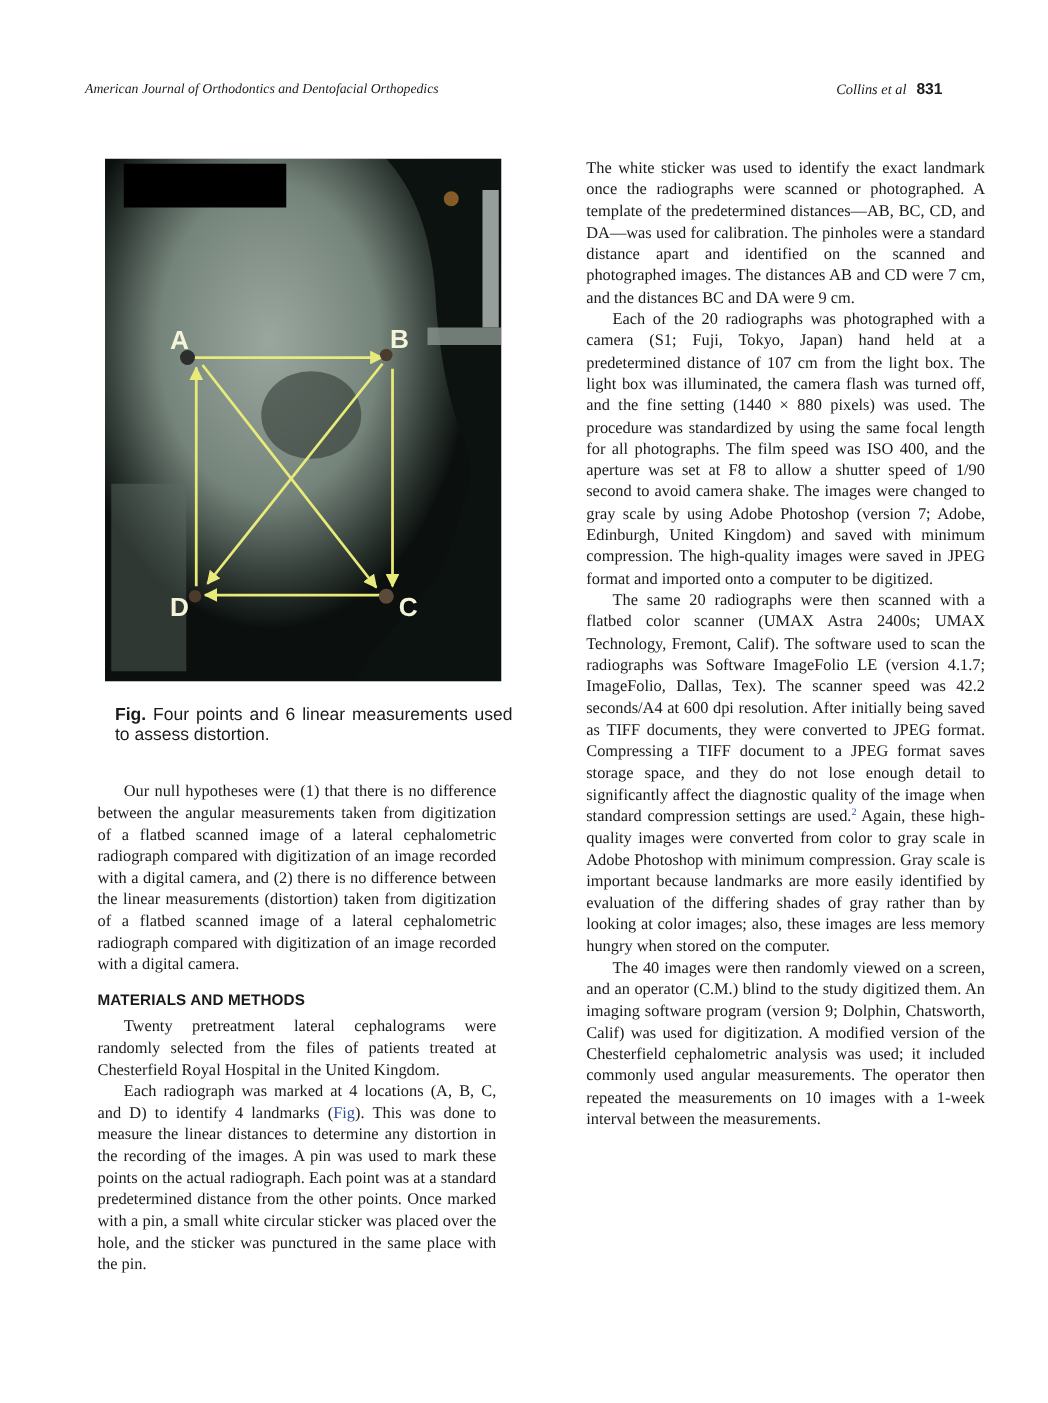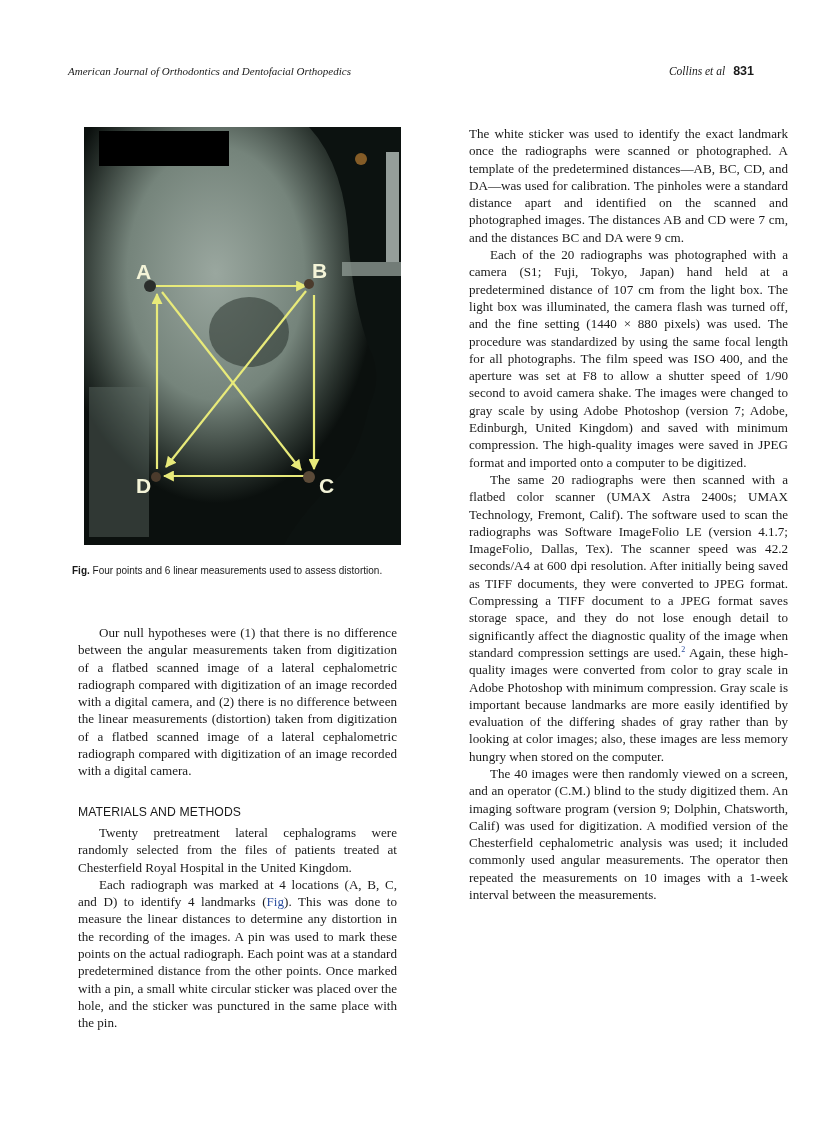--- a/index.html
+++ b/index.html
@@ -16,33 +16,33 @@
   .running-head-right .authors { font-style: italic; margin-right: 8px; }
   .running-head-right .pageno { font-family: "Liberation Sans", sans-serif; font-weight: bold; font-size: 12.5px; }
 
   .figure {
     position: absolute; left: 84px; top: 127px; width: 317px; height: 418px; overflow: hidden;
     background: radial-gradient(ellipse 70% 60% at 35% 40%, #8e9a92 0%, #6d7a72 40%, #3a443e 70%, #0c1210 100%);
   }
   .figure svg { position: absolute; left: 0; top: 0; }
 
   .caption {
-    position: absolute; left: 72px; top: 563px; width: 318px;
-    font-family: "Liberation Sans", sans-serif; font-size: 10px; line-height: 16px; text-align: justify;
+    position: absolute; left: 92px; top: 563px; width: 318px;
+    font-family: "Liberation Sans", sans-serif; font-size: 14px; line-height: 16px; text-align: justify;
   }
   .caption .fig-label { font-weight: bold; }
 
   .col { position: absolute; width: 319px; font-size: 13.1px; line-height: 17.3px; text-align: justify; }
   .col-left { left: 78px; top: 624px; }
   .col-right { left: 437px; top: 125px; margin-left: 32px; }
   .col p { margin: 0; text-indent: 21px; }
   .col p.noindent { text-indent: 0; }
   .heading {
-    font-family: "Liberation Sans", sans-serif; font-weight: normal; font-size: 12.2px;
-    margin: 24px 0 3px 0; text-indent: 0; letter-spacing: 0.1px;
+    font-family: "Liberation Sans", sans-serif; font-weight: bold; font-size: 12.2px;
+    margin: 12px 0 3px 0; text-indent: 0; letter-spacing: 0.1px;
   }
   .xref { color: #2b4ea0; }
   sup { font-size: 8px; line-height: 0; }
 </style>
 </head>
 <body>
 
 <div class="running-head-left">
   <div>American Journal of Orthodontics and Dentofacial Orthopedics</div>
 </div>

